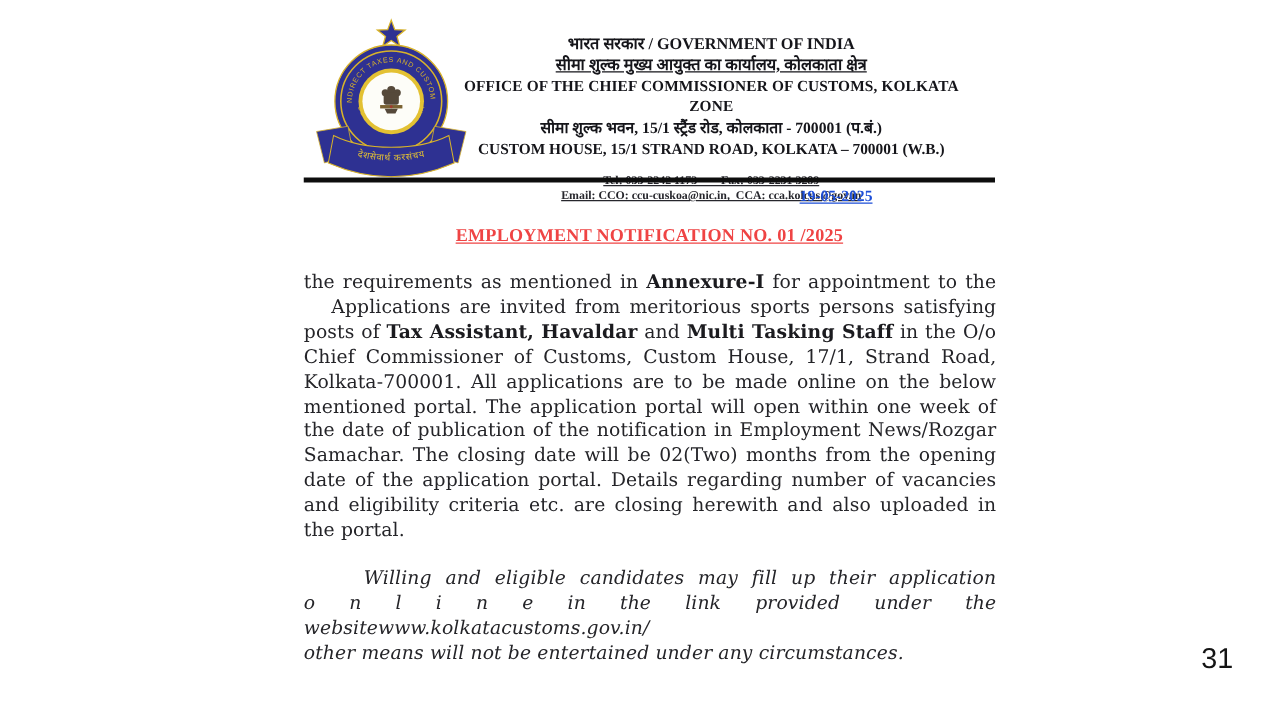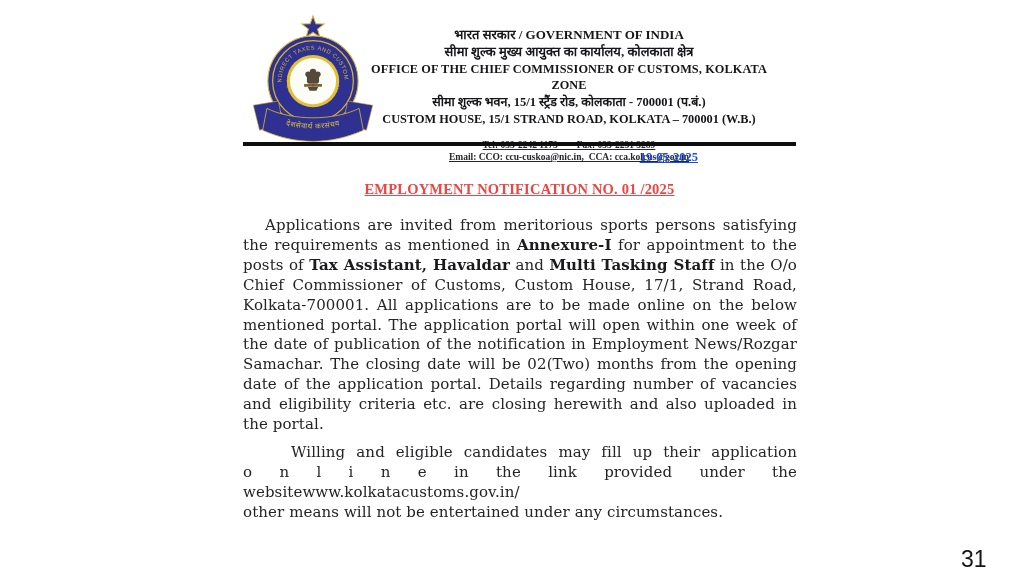--- a/index.html
+++ b/index.html
@@ -24,21 +24,21 @@
   }
   .lh-text {
     position: absolute;
     left: 360px;
     top: 26px;
     width: 418px;
     text-align: center;
     color: #15151a;
   }
   .lh0 { font: 700 13px/17px "Liberation Serif", serif; }
-  .lh1 { font: 700 13px/18px "Liberation Serif", serif; }
+  .lh1 { font: 700 13px/18px "Liberation Serif", serif; text-decoration: underline; }
   .lh2 { font: 700 12.3px/16px "Liberation Serif", serif; letter-spacing: .1px; }
   .lh3 { font: 700 12.5px/18px "Liberation Serif", serif; }
   .lh4 { font: 700 12.3px/16px "Liberation Serif", serif; }
   .lh5, .lh6 {
     font: 700 9.5px/12px "Liberation Serif", serif;
     text-decoration: underline;
     color: #26262c;
   }
   .lh5 { margin-top: 12px; }
 
@@ -77,38 +77,37 @@
   
   .doc-body {
     position: absolute;
     left: 243px;
     top: 216px;
     width: 554px;
     font: 400 15px/19.9px "DejaVu Serif", serif;
     color: #242428;
     letter-spacing: .1px;
   }
-  .para + .para { margin-top: 8px; }
+  .para + .para { margin-top: 18px; font-style: italic; }
   .line {
     text-align: justify;
     text-align-last: justify;
     white-space: normal;
   }
   .line.last { text-align-last: left; }
   .line b { font-weight: 700; color: #1b1b1f; }
   .indent { display: inline-block; height: 1px; }
 
   
   .page-number {
     position: absolute;
     left: 961px;
     top: 511px;
     font: 400 23px/30px "Liberation Sans", sans-serif;
     color: #141414;
-    margin-top: 33px;
   }
 </style>
 </head>
 <body>
 
 <div class="slide">
 
   <div class="document">
 
     <svg class="emblem" viewBox="0 0 120 124" aria-hidden="true">
@@ -160,22 +159,22 @@
       <div class="lh6">Email: CCO: ccu-cuskoa@nic.in,&nbsp;&nbsp;CCA: cca.kolcus@gov.in</div>
     </div>
 
     <div class="header-rule"></div>
 
     <div class="doc-date">19-05-2025</div>
     <div class="doc-title">EMPLOYMENT NOTIFICATION NO. 01 /2025</div>
 
     <div class="doc-body" id="doc-body">
         <div class="para">
+          <div class="line">the requirements as mentioned in <b>Annexure-I</b> for appointment to the</div>
           <div class="line"><span class="indent" style="width: 22px;"></span>Applications are invited from meritorious sports persons satisfying</div>
-          <div class="line">the requirements as mentioned in <b>Annexure-I</b> for appointment to the</div>
           <div class="line">posts of <b>Tax Assistant, Havaldar</b> and <b>Multi Tasking Staff</b> in the O/o</div>
           <div class="line">Chief Commissioner of Customs, Custom House, 17/1, Strand Road,</div>
           <div class="line">Kolkata-700001. All applications are to be made online on the below</div>
           <div class="line">mentioned portal. The application portal will open within one week of</div>
           <div class="line">the date of publication of the notification in Employment News/Rozgar</div>
           <div class="line">Samachar. The closing date will be 02(Two) months from the opening</div>
           <div class="line">date of the application portal. Details regarding number of vacancies</div>
           <div class="line">and eligibility criteria etc. are closing herewith and also uploaded in</div>
           <div class="line last">the portal.</div>
         </div>

